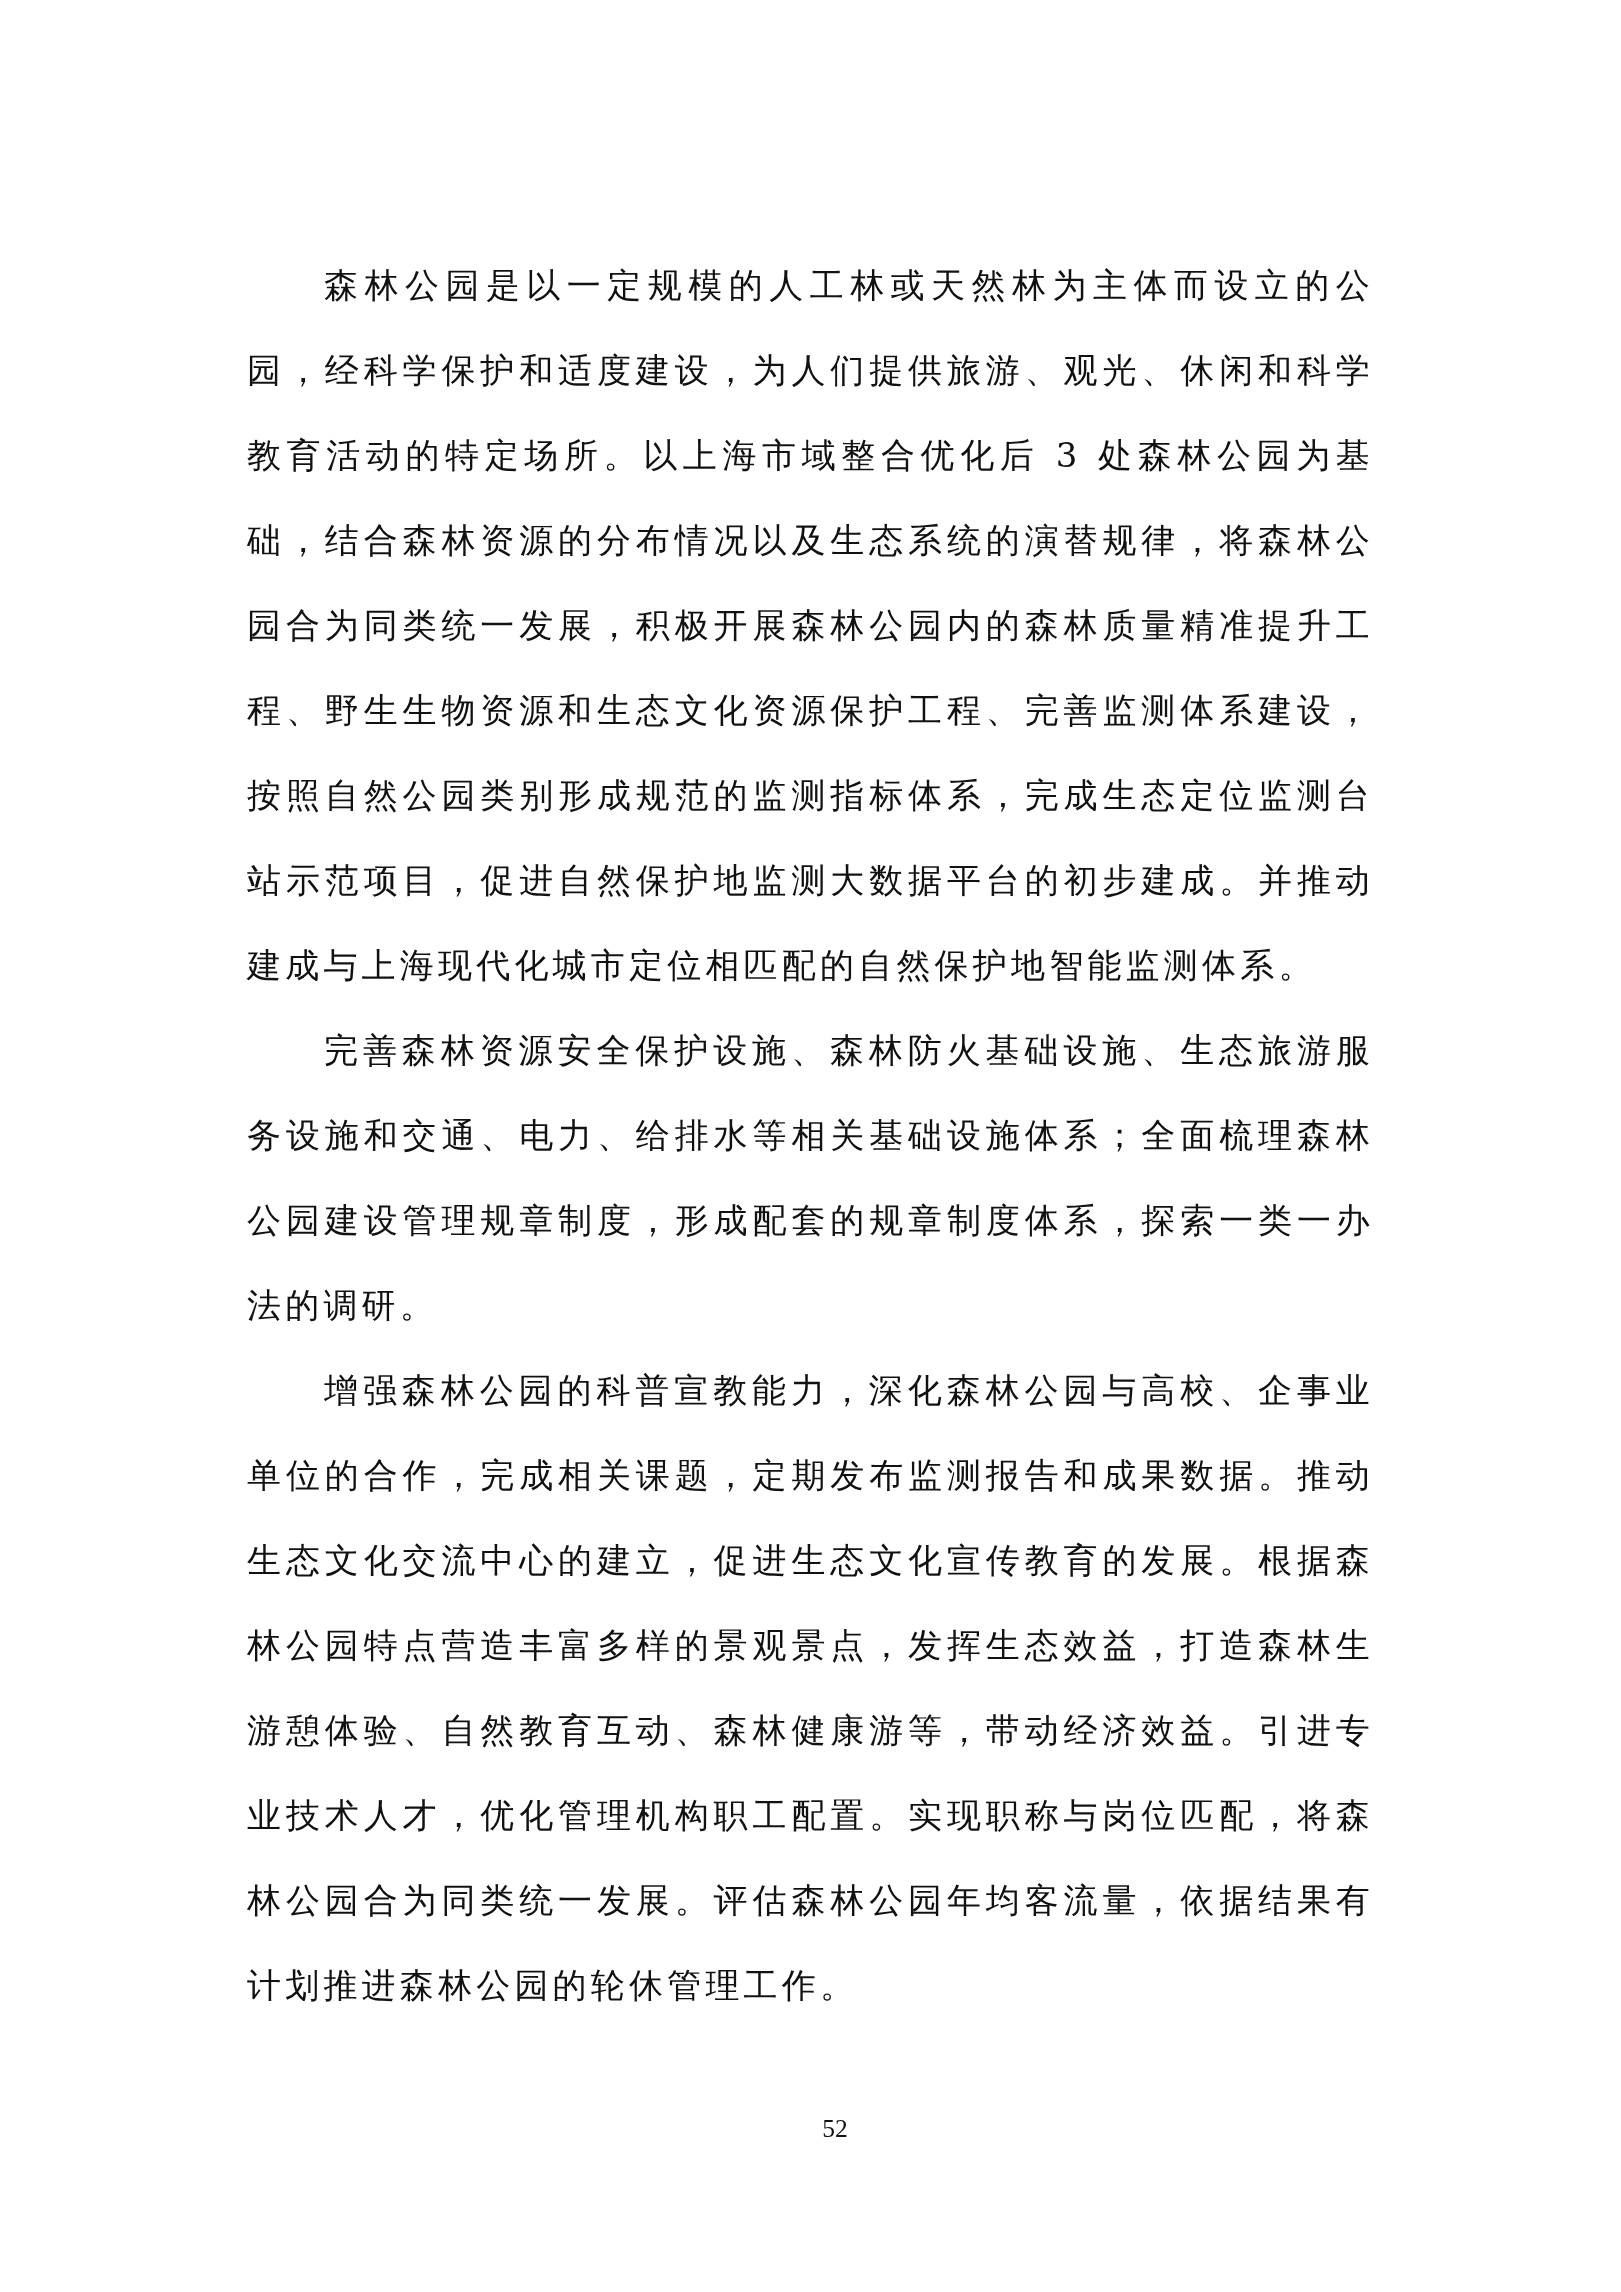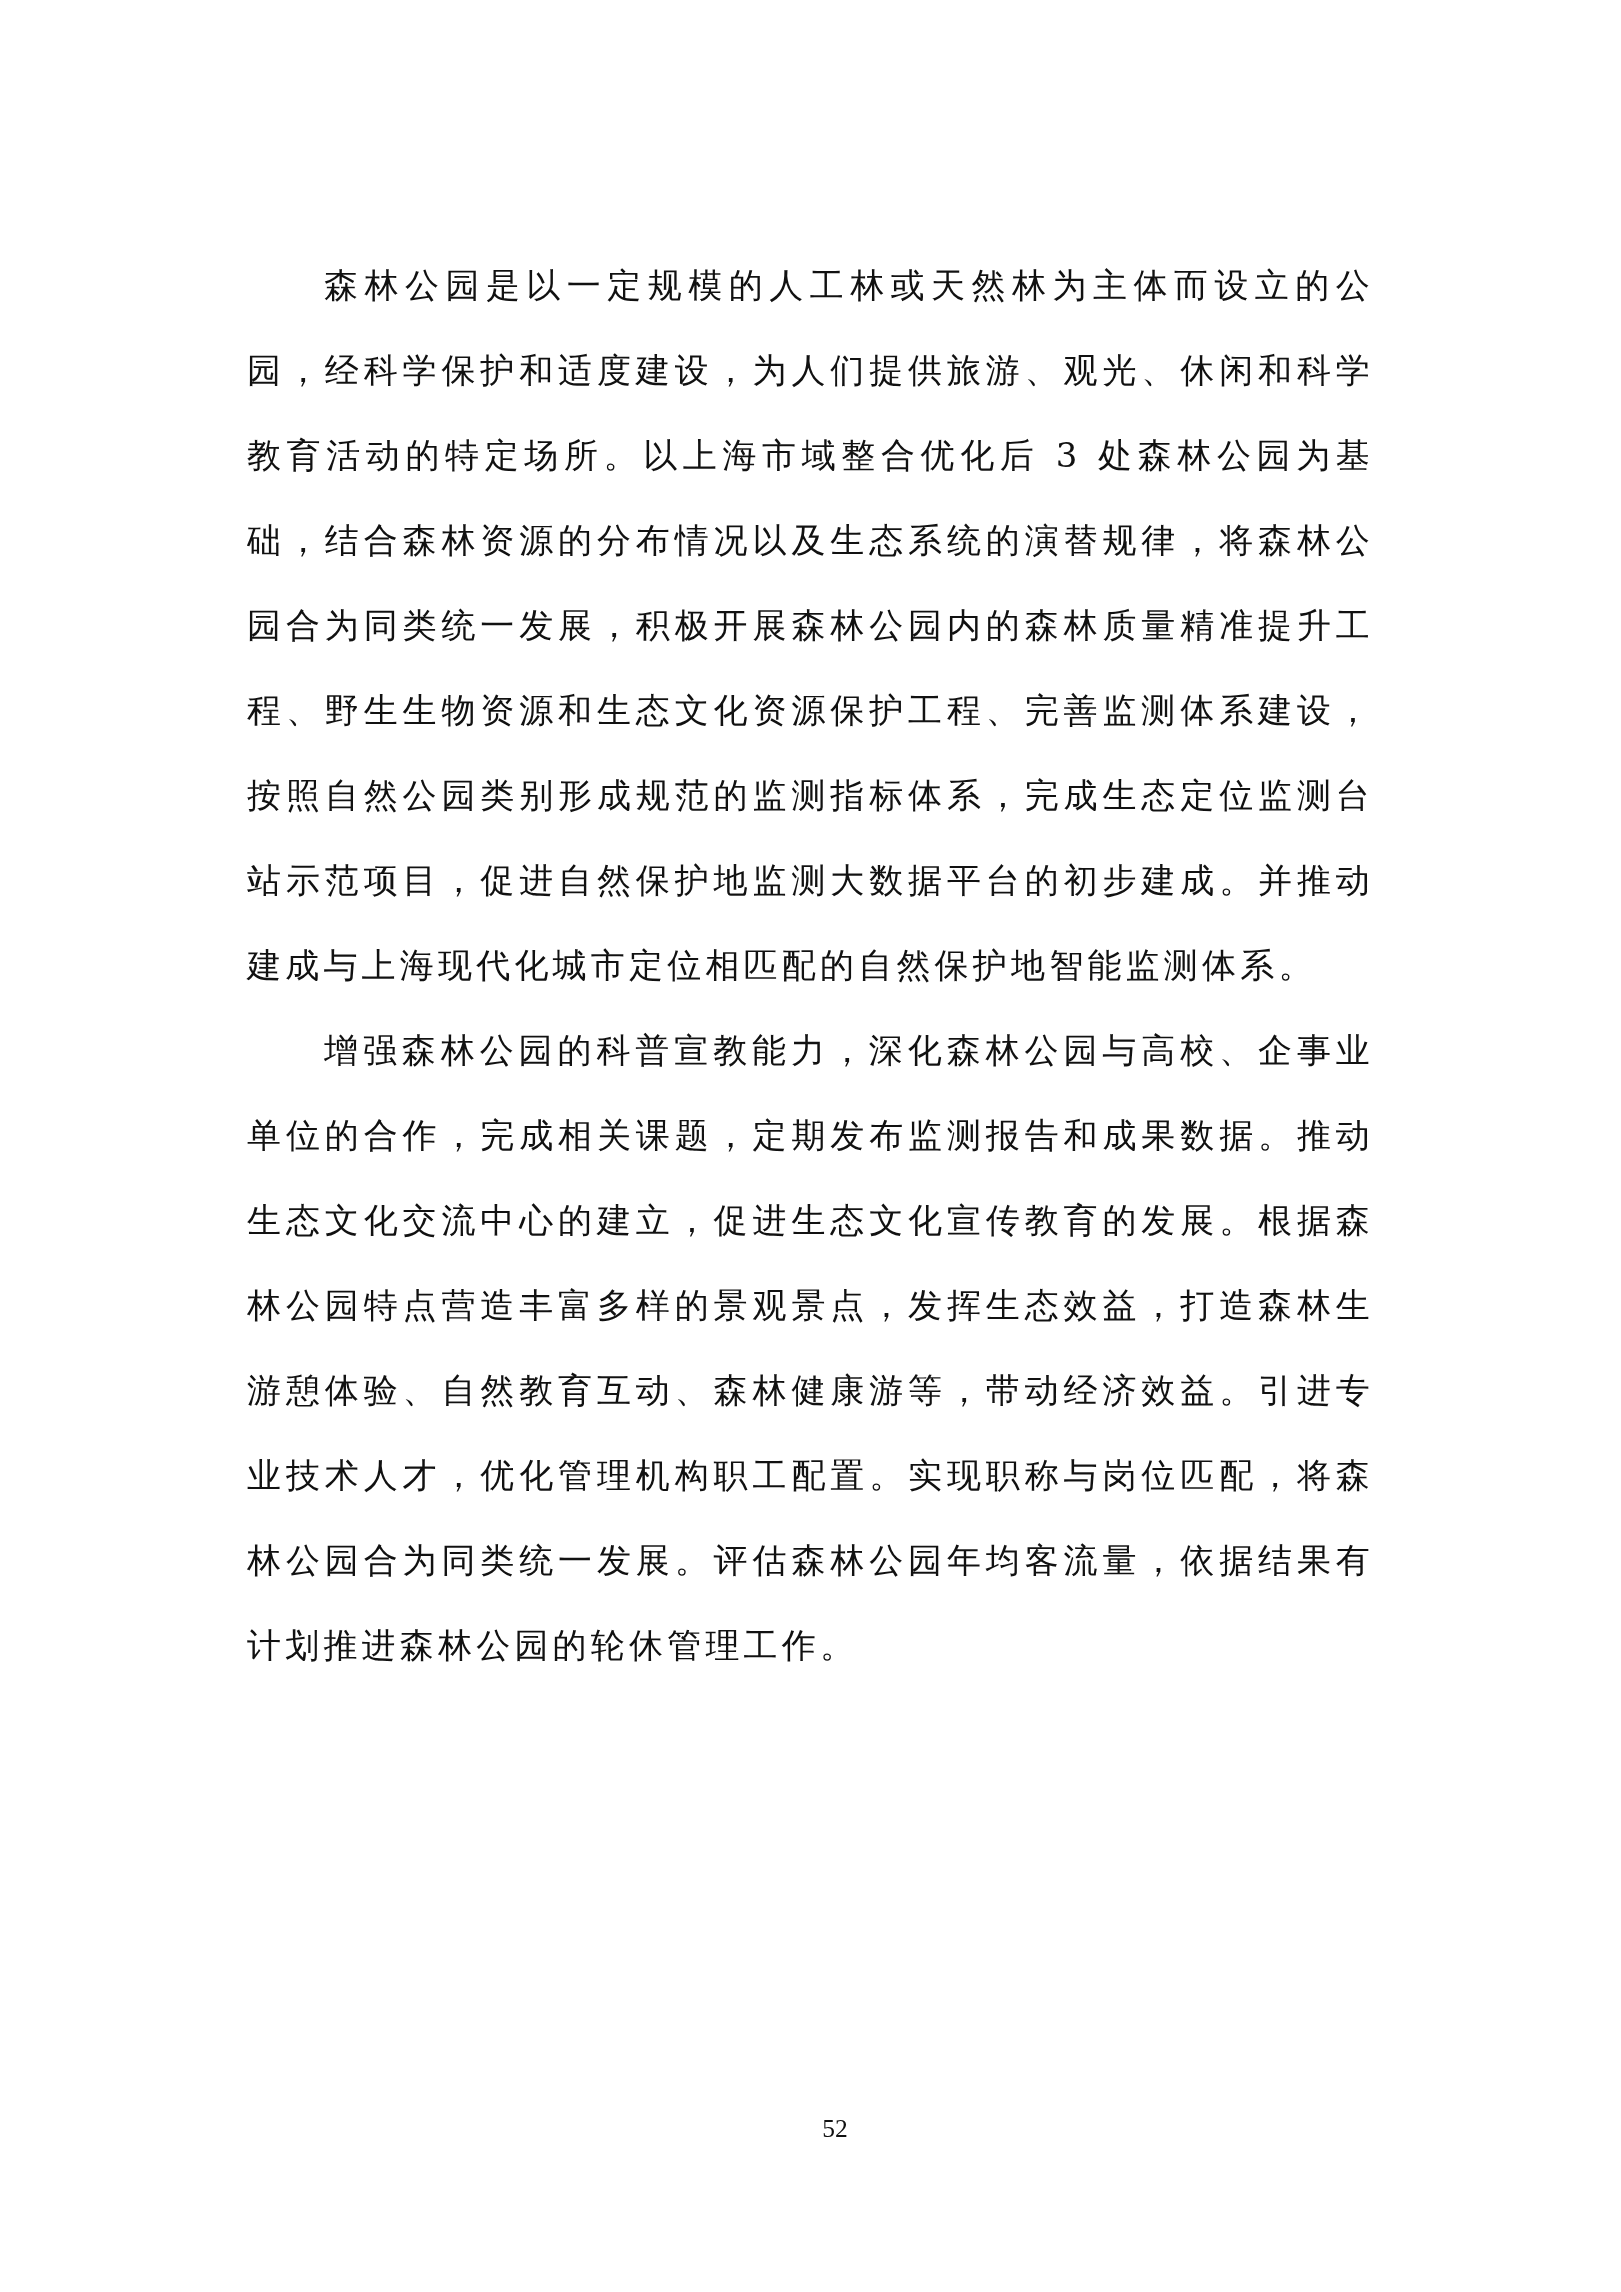--- a/index.html
+++ b/index.html
@@ -48,17 +48,18 @@
     font-size: 25.5px;
     color: #111111;
   }
 </style>
 </head>
 <body>
 
 <div class="page">
   <div class="body-text">
     <p class="para">森林公园是以一定规模的人工林或天然林为主体而设立的公园，经科学保护和适度建设，为人们提供旅游、观光、休闲和科学教育活动的特定场所。以上海市域整合优化后 3 处森林公园为基础，结合森林资源的分布情况以及生态系统的演替规律，将森林公园合为同类统一发展，积极开展森林公园内的森林质量精准提升工程、野生生物资源和生态文化资源保护工程、完善监测体系建设，按照自然公园类别形成规范的监测指标体系，完成生态定位监测台站示范项目，促进自然保护地监测大数据平台的初步建成。并推动建成与上海现代化城市定位相匹配的自然保护地智能监测体系。</p>
+    <p class="para">完善森林资源安全保护设施、森林防火基础设施、生态旅游服务设施和交通、电力、给排水等相关基础设施体系；全面梳理森林公园建设管理规章制度，形成配套的规章制度体系，探索一类一办法的调研。</p>
     <p class="para">增强森林公园的科普宣教能力，深化森林公园与高校、企事业单位的合作，完成相关课题，定期发布监测报告和成果数据。推动生态文化交流中心的建立，促进生态文化宣传教育的发展。根据森林公园特点营造丰富多样的景观景点，发挥生态效益，打造森林生游憩体验、自然教育互动、森林健康游等，带动经济效益。引进专业技术人才，优化管理机构职工配置。实现职称与岗位匹配，将森林公园合为同类统一发展。评估森林公园年均客流量，依据结果有计划推进森林公园的轮休管理工作。</p>
   </div>
   <div class="page-number">52</div>
 </div>
 
 
 </body></html>

